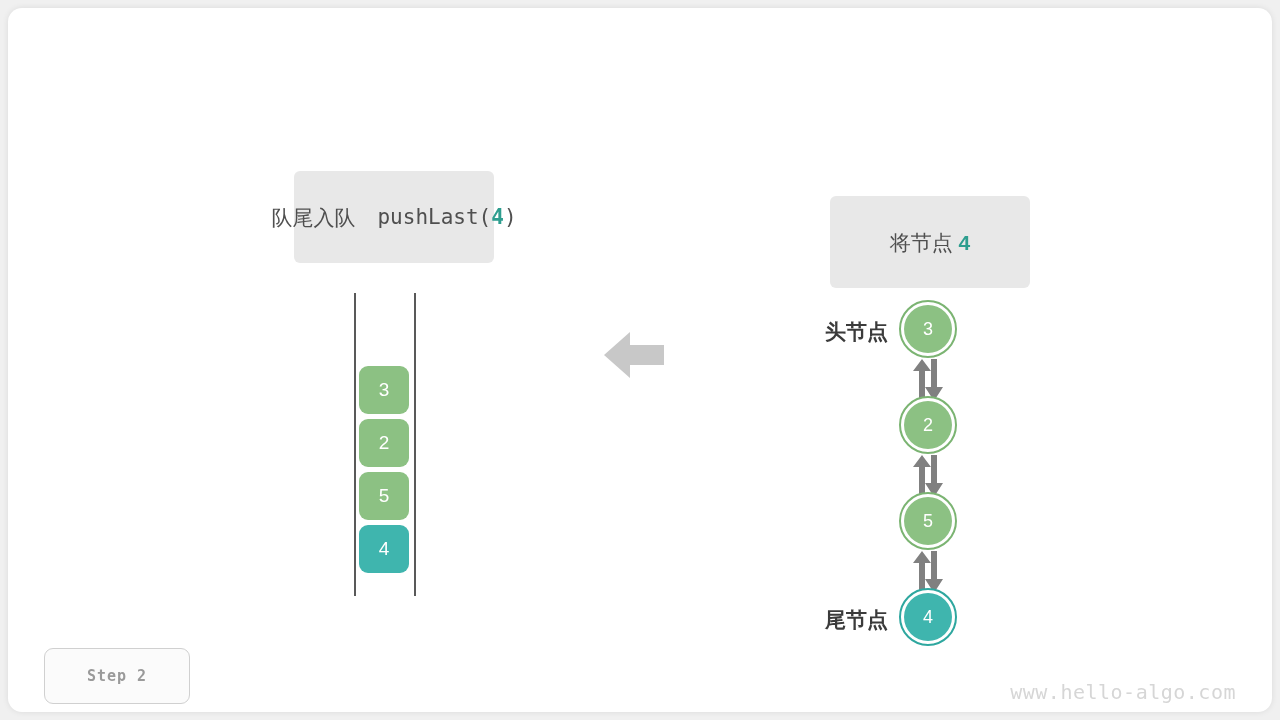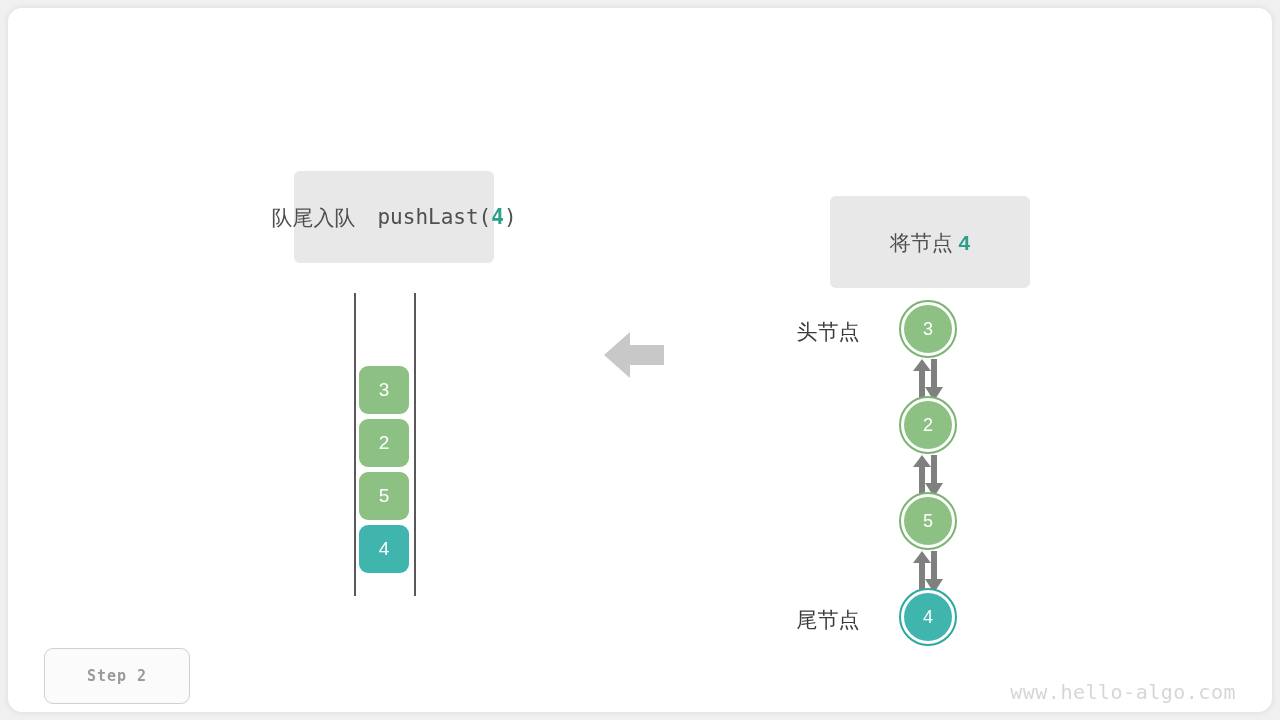--- a/index.html
+++ b/index.html
@@ -133,24 +133,24 @@
     justify-content: center;
     color: #ffffff;
     font-size: 18px;
   }
   .node.highlight { border-color: #2ea79f; }
   .node.highlight .node-inner { background: #3fb5ae; }
 
   .node-label {
     position: absolute;
     width: 120px;
-    text-align: center;
+    text-align: right;
     left: 760px;
     color: #3b3b3b;
-    font-weight: normal;
+    font-weight: bold;
     font-size: 21px;
     white-space: pre;
   }
 
   .link {
     position: absolute;
     left: 896px;
     width: 48px;
     height: 42px;
   }

